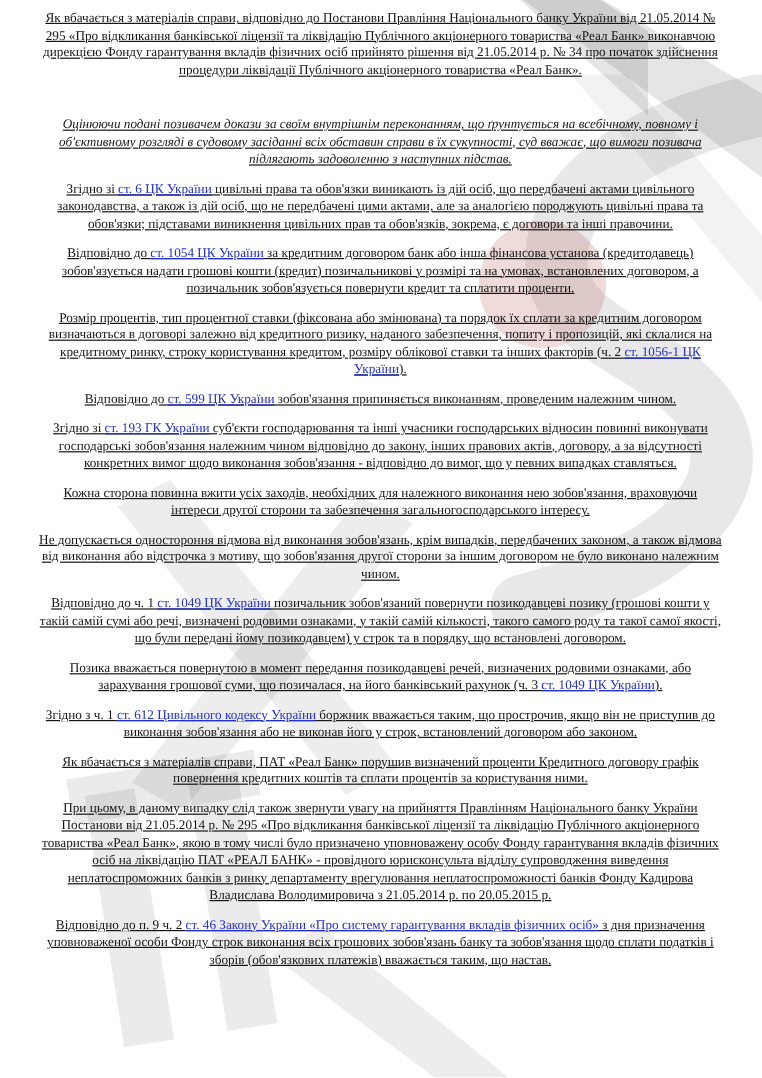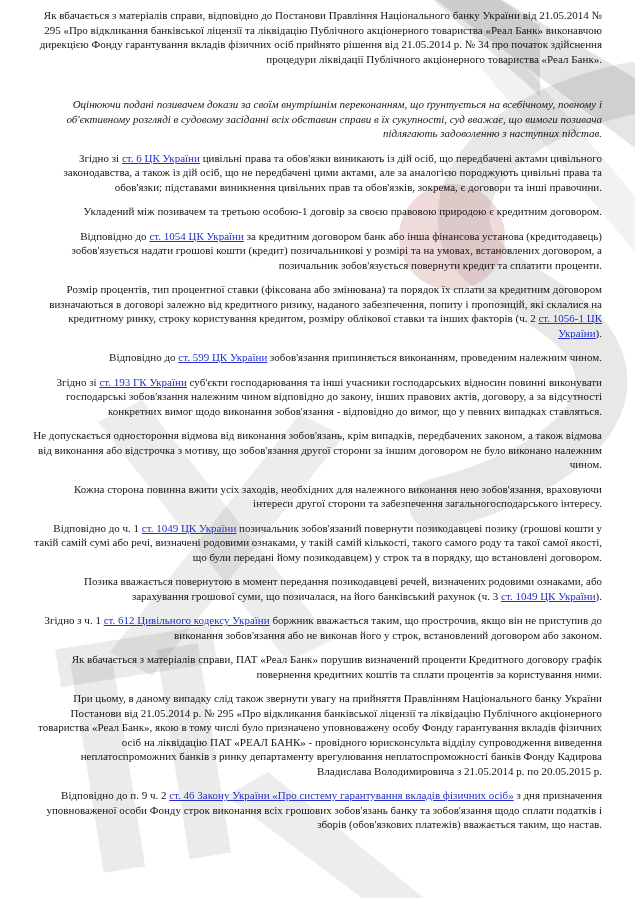--- a/index.html
+++ b/index.html
@@ -20,21 +20,22 @@
     z-index: 0;
     pointer-events: none;
   }
   .doc-body {
     position: relative;
     z-index: 1;
     padding: 8px 33px 0 32px;
     color: #161616;
     font-size: 11px;
     line-height: 14.5px;
-    text-align: right;
+    text-align: center;
+    text-decoration: underline;
   }
   .para {
     margin: 0 0 10px 0;
   }
   .para.italic {
     font-style: italic;
     margin-top: 31px;
   }
   .para a {
     color: var(--link-color, #2230cc);
@@ -63,26 +64,25 @@
     <rect x="172" y="652" width="42" height="212"></rect>
     <rect x="72" y="636" width="158" height="38"></rect>
   </g>
   <polygon points="226,796 268,772 424,898 362,898" fill="#000000" fill-opacity="0.07"></polygon>
 </svg>
 
 <div class="doc-body">
     <p class="para"><span>Як вбачається з матеріалів справи, відповідно до Постанови Правління Національного банку України від 21.05.2014 № 295 «Про відкликання банківської ліцензії та ліквідацію Публічного акціонерного товариства «Реал Банк» виконавчою дирекцією Фонду гарантування вкладів фізичних осіб прийнято рішення від 21.05.2014 р. № 34 про початок здійснення процедури ліквідації Публічного акціонерного товариства «Реал Банк».</span></p>
     <p class="para italic"><span>Оцінюючи подані позивачем докази за своїм внутрішнім переконанням, що ґрунтується на всебічному, повному і об'єктивному розгляді в судовому засіданні всіх обставин справи в їх сукупності, суд вважає, що вимоги позивача підлягають задоволенню з наступних підстав.</span></p>
     <p class="para"><span>Згідно зі </span><a href="#">ст. 6 ЦК України</a><span> цивільні права та обов'язки виникають із дій осіб, що передбачені актами цивільного законодавства, а також із дій осіб, що не передбачені цими актами, але за аналогією породжують цивільні права та обов'язки; підставами виникнення цивільних прав та обов'язків, зокрема, є договори та інші правочини.</span></p>
-    <p class="para"><span>Укладений між позивачем та третьою особою-1 договір за своєю правовою природою є кредитним договором.</span></p>
     <p class="para"><span>Відповідно до </span><a href="#">ст. 1054 ЦК України</a><span> за кредитним договором банк або інша фінансова установа (кредитодавець) зобов'язується надати грошові кошти (кредит) позичальникові у розмірі та на умовах, встановлених договором, а позичальник зобов'язується повернути кредит та сплатити проценти.</span></p>
     <p class="para"><span>Розмір процентів, тип процентної ставки (фіксована або змінювана) та порядок їх сплати за кредитним договором визначаються в договорі залежно від кредитного ризику, наданого забезпечення, попиту і пропозицій, які склалися на кредитному ринку, строку користування кредитом, розміру облікової ставки та інших факторів (ч. 2 </span><a href="#">ст. 1056-1 ЦК України</a><span>).</span></p>
     <p class="para"><span>Відповідно до </span><a href="#">ст. 599 ЦК України</a><span> зобов'язання припиняється виконанням, проведеним належним чином.</span></p>
     <p class="para"><span>Згідно зі </span><a href="#">ст. 193 ГК України</a><span> суб'єкти господарювання та інші учасники господарських відносин повинні виконувати господарські зобов'язання належним чином відповідно до закону, інших правових актів, договору, а за відсутності конкретних вимог щодо виконання зобов'язання - відповідно до вимог, що у певних випадках ставляться.</span></p>
+    <p class="para"><span>Кожна сторона повинна вжити усіх заходів,  необхідних  для належного виконання нею зобов'язання, враховуючи інтереси другої сторони та забезпечення загальногосподарського інтересу.</span></p>
     <p class="para"><span>Не допускається одностороння відмова від виконання зобов'язань, крім випадків, передбачених законом, а також відмова від виконання або відстрочка з мотиву, що зобов'язання другої сторони за іншим договором не було виконано належним чином.</span></p>
-    <p class="para"><span>Кожна сторона повинна вжити усіх заходів,  необхідних  для належного виконання нею зобов'язання, враховуючи інтереси другої сторони та забезпечення загальногосподарського інтересу.</span></p>
     <p class="para"><span>Відповідно до ч. 1 </span><a href="#">ст. 1049 ЦК України</a><span> позичальник зобов'язаний повернути позикодавцеві позику (грошові кошти у такій самій сумі або речі, визначені родовими ознаками, у такій самій кількості, такого самого роду та такої самої якості, що були передані йому позикодавцем) у строк та в порядку, що встановлені договором.</span></p>
     <p class="para"><span>Позика вважається повернутою в момент передання позикодавцеві речей, визначених родовими ознаками, або зарахування грошової суми, що позичалася, на його банківський рахунок (ч. 3 </span><a href="#">ст. 1049 ЦК України</a><span>).</span></p>
     <p class="para"><span>Згідно з ч. 1 </span><a href="#">ст. 612 Цивільного кодексу України</a><span> боржник вважається таким, що прострочив, якщо він не приступив до виконання зобов'язання або не виконав його у строк, встановлений договором або законом.</span></p>
     <p class="para"><span>Як вбачається з матеріалів справи, ПАТ «Реал Банк» порушив визначений проценти Кредитного договору графік повернення кредитних коштів та сплати процентів за користування ними.</span></p>
     <p class="para"><span>При цьому, в даному випадку слід також звернути увагу на прийняття Правлінням Національного банку України Постанови від 21.05.2014 р. № 295 «Про відкликання банківської ліцензії та ліквідацію Публічного акціонерного товариства «Реал Банк», якою в тому числі було призначено уповноважену особу Фонду гарантування вкладів фізичних осіб на ліквідацію ПАТ «РЕАЛ БАНК» - провідного юрисконсульта відділу супроводження виведення неплатоспроможних банків з ринку департаменту врегулювання неплатоспроможності банків Фонду Кадирова Владислава Володимировича з 21.05.2014 р. по 20.05.2015 р.</span></p>
     <p class="para"><span>Відповідно до п. 9 ч. 2 </span><a href="#">ст. 46 Закону України «Про систему гарантування вкладів фізичних осіб»</a><span> з дня призначення уповноваженої особи Фонду строк виконання всіх грошових зобов'язань банку та зобов'язання щодо сплати податків і зборів (обов'язкових платежів) вважається таким, що настав.</span></p>
   </div>
 
 </body></html>

